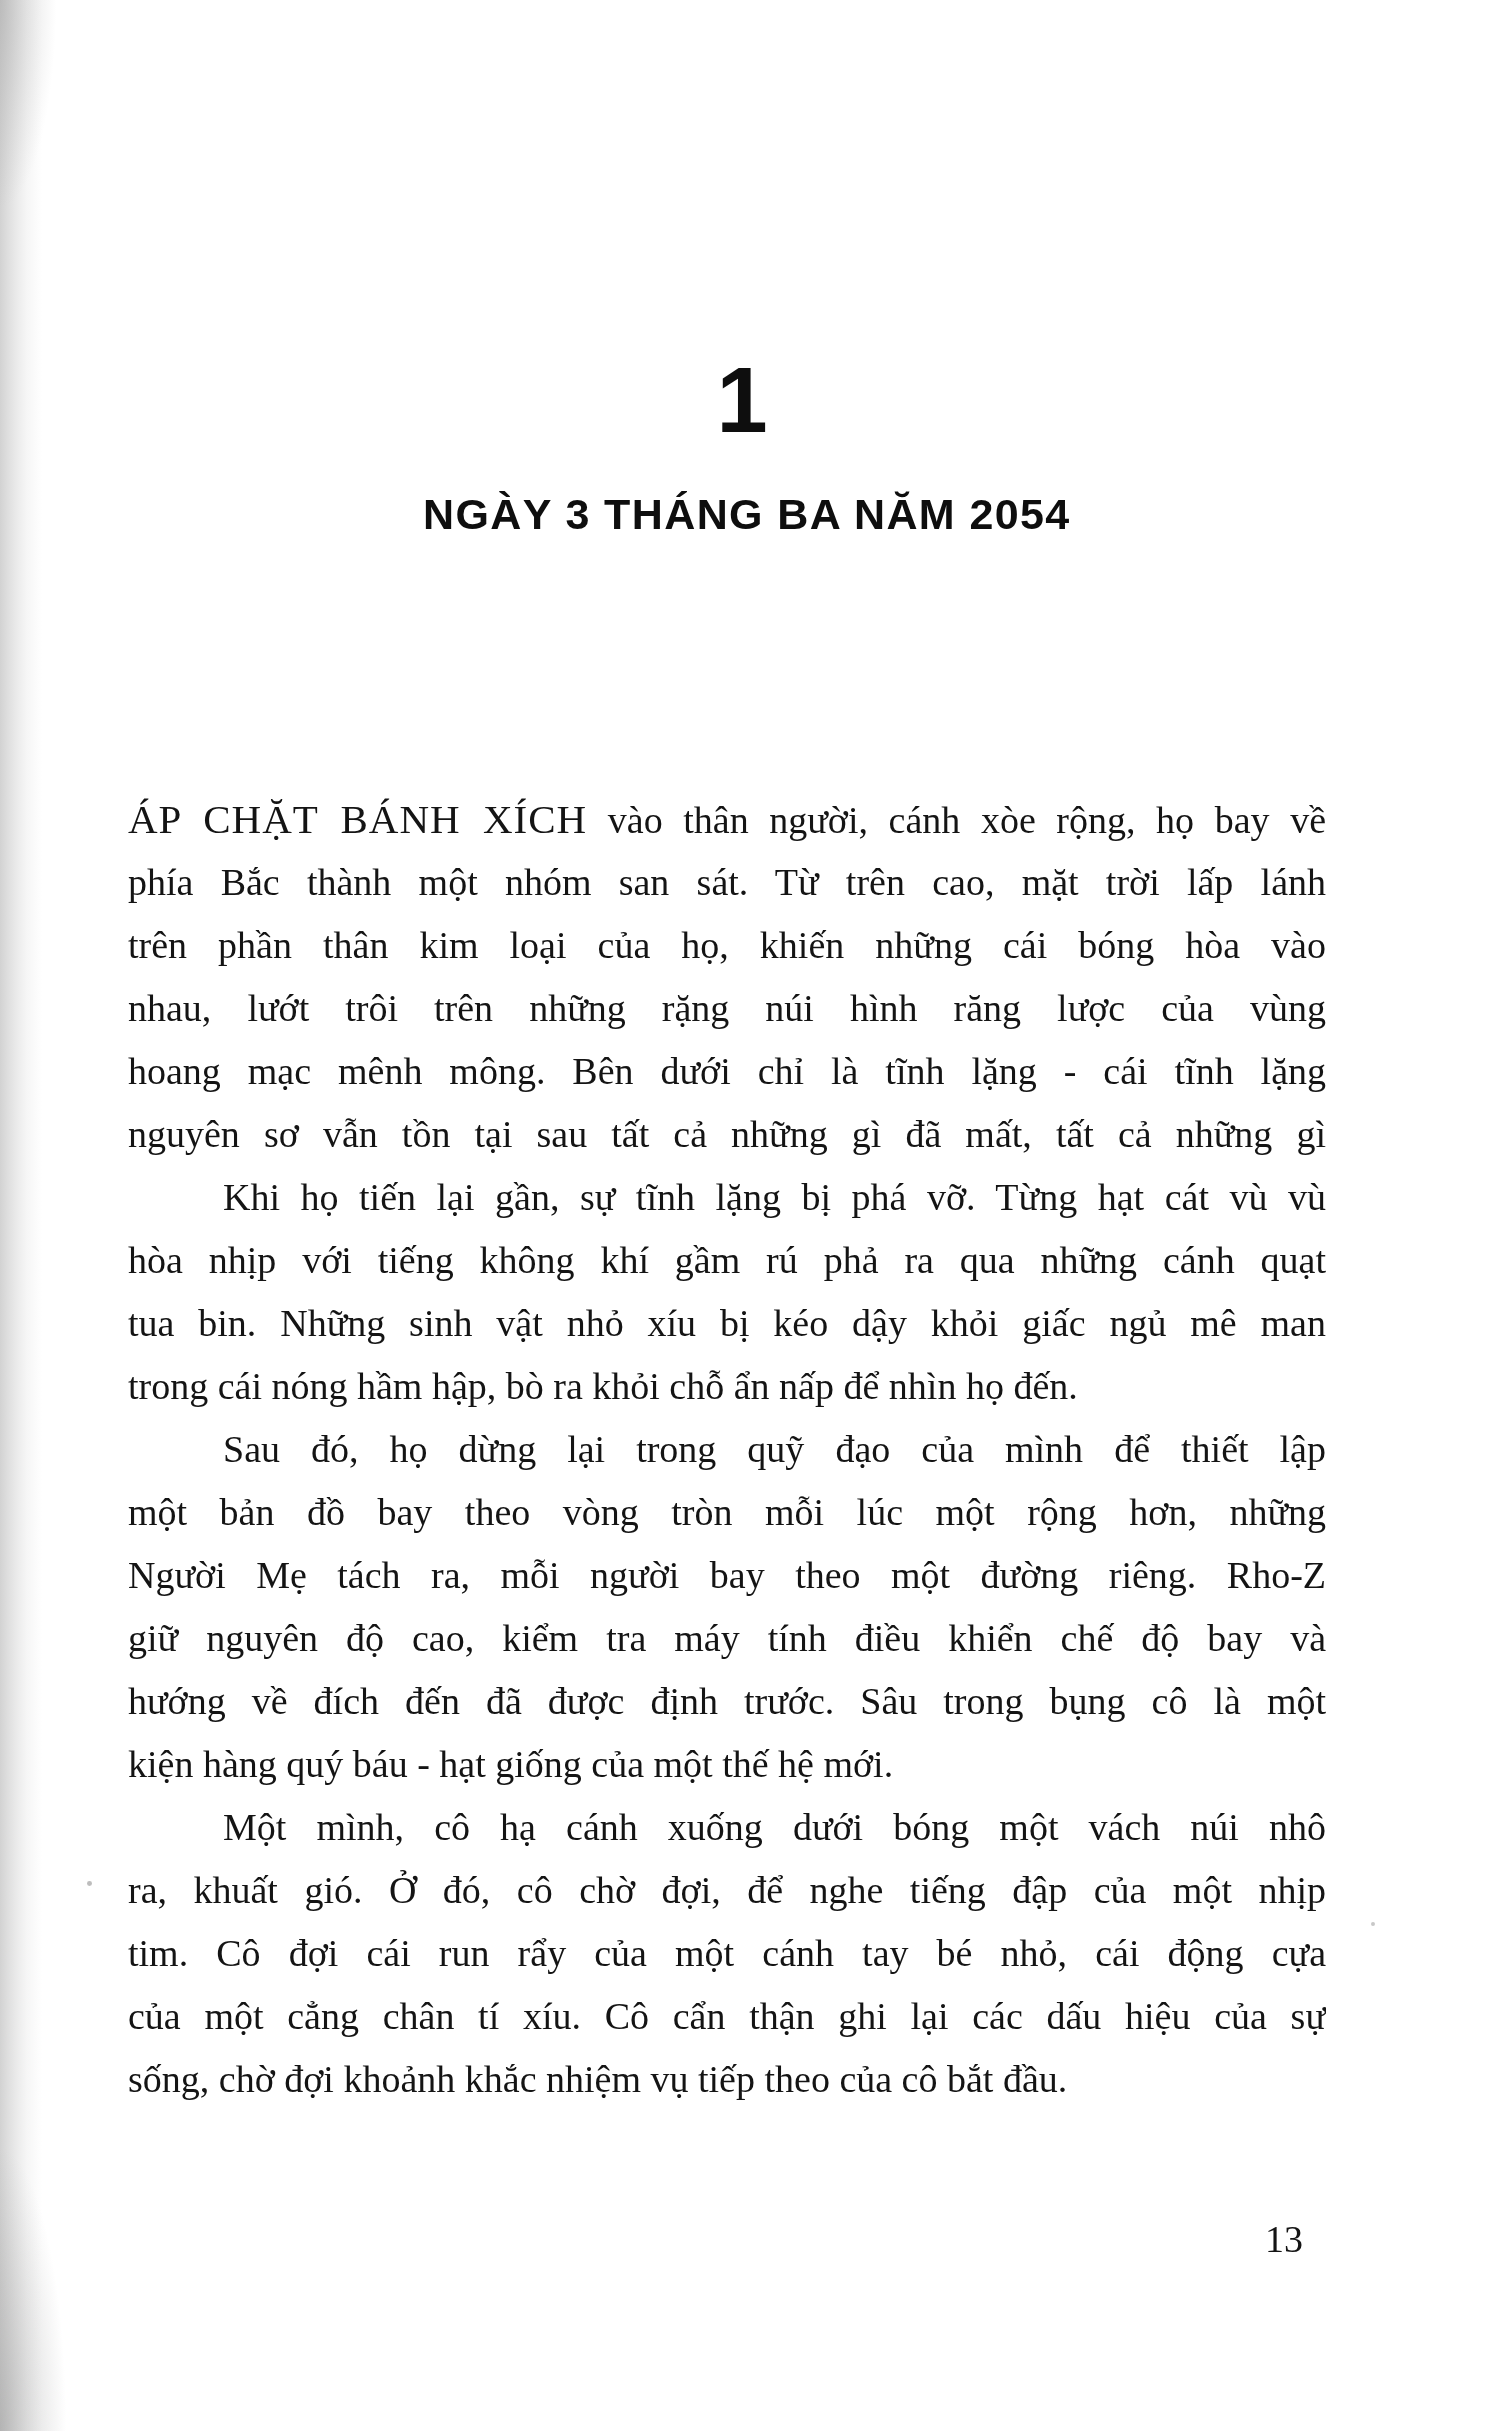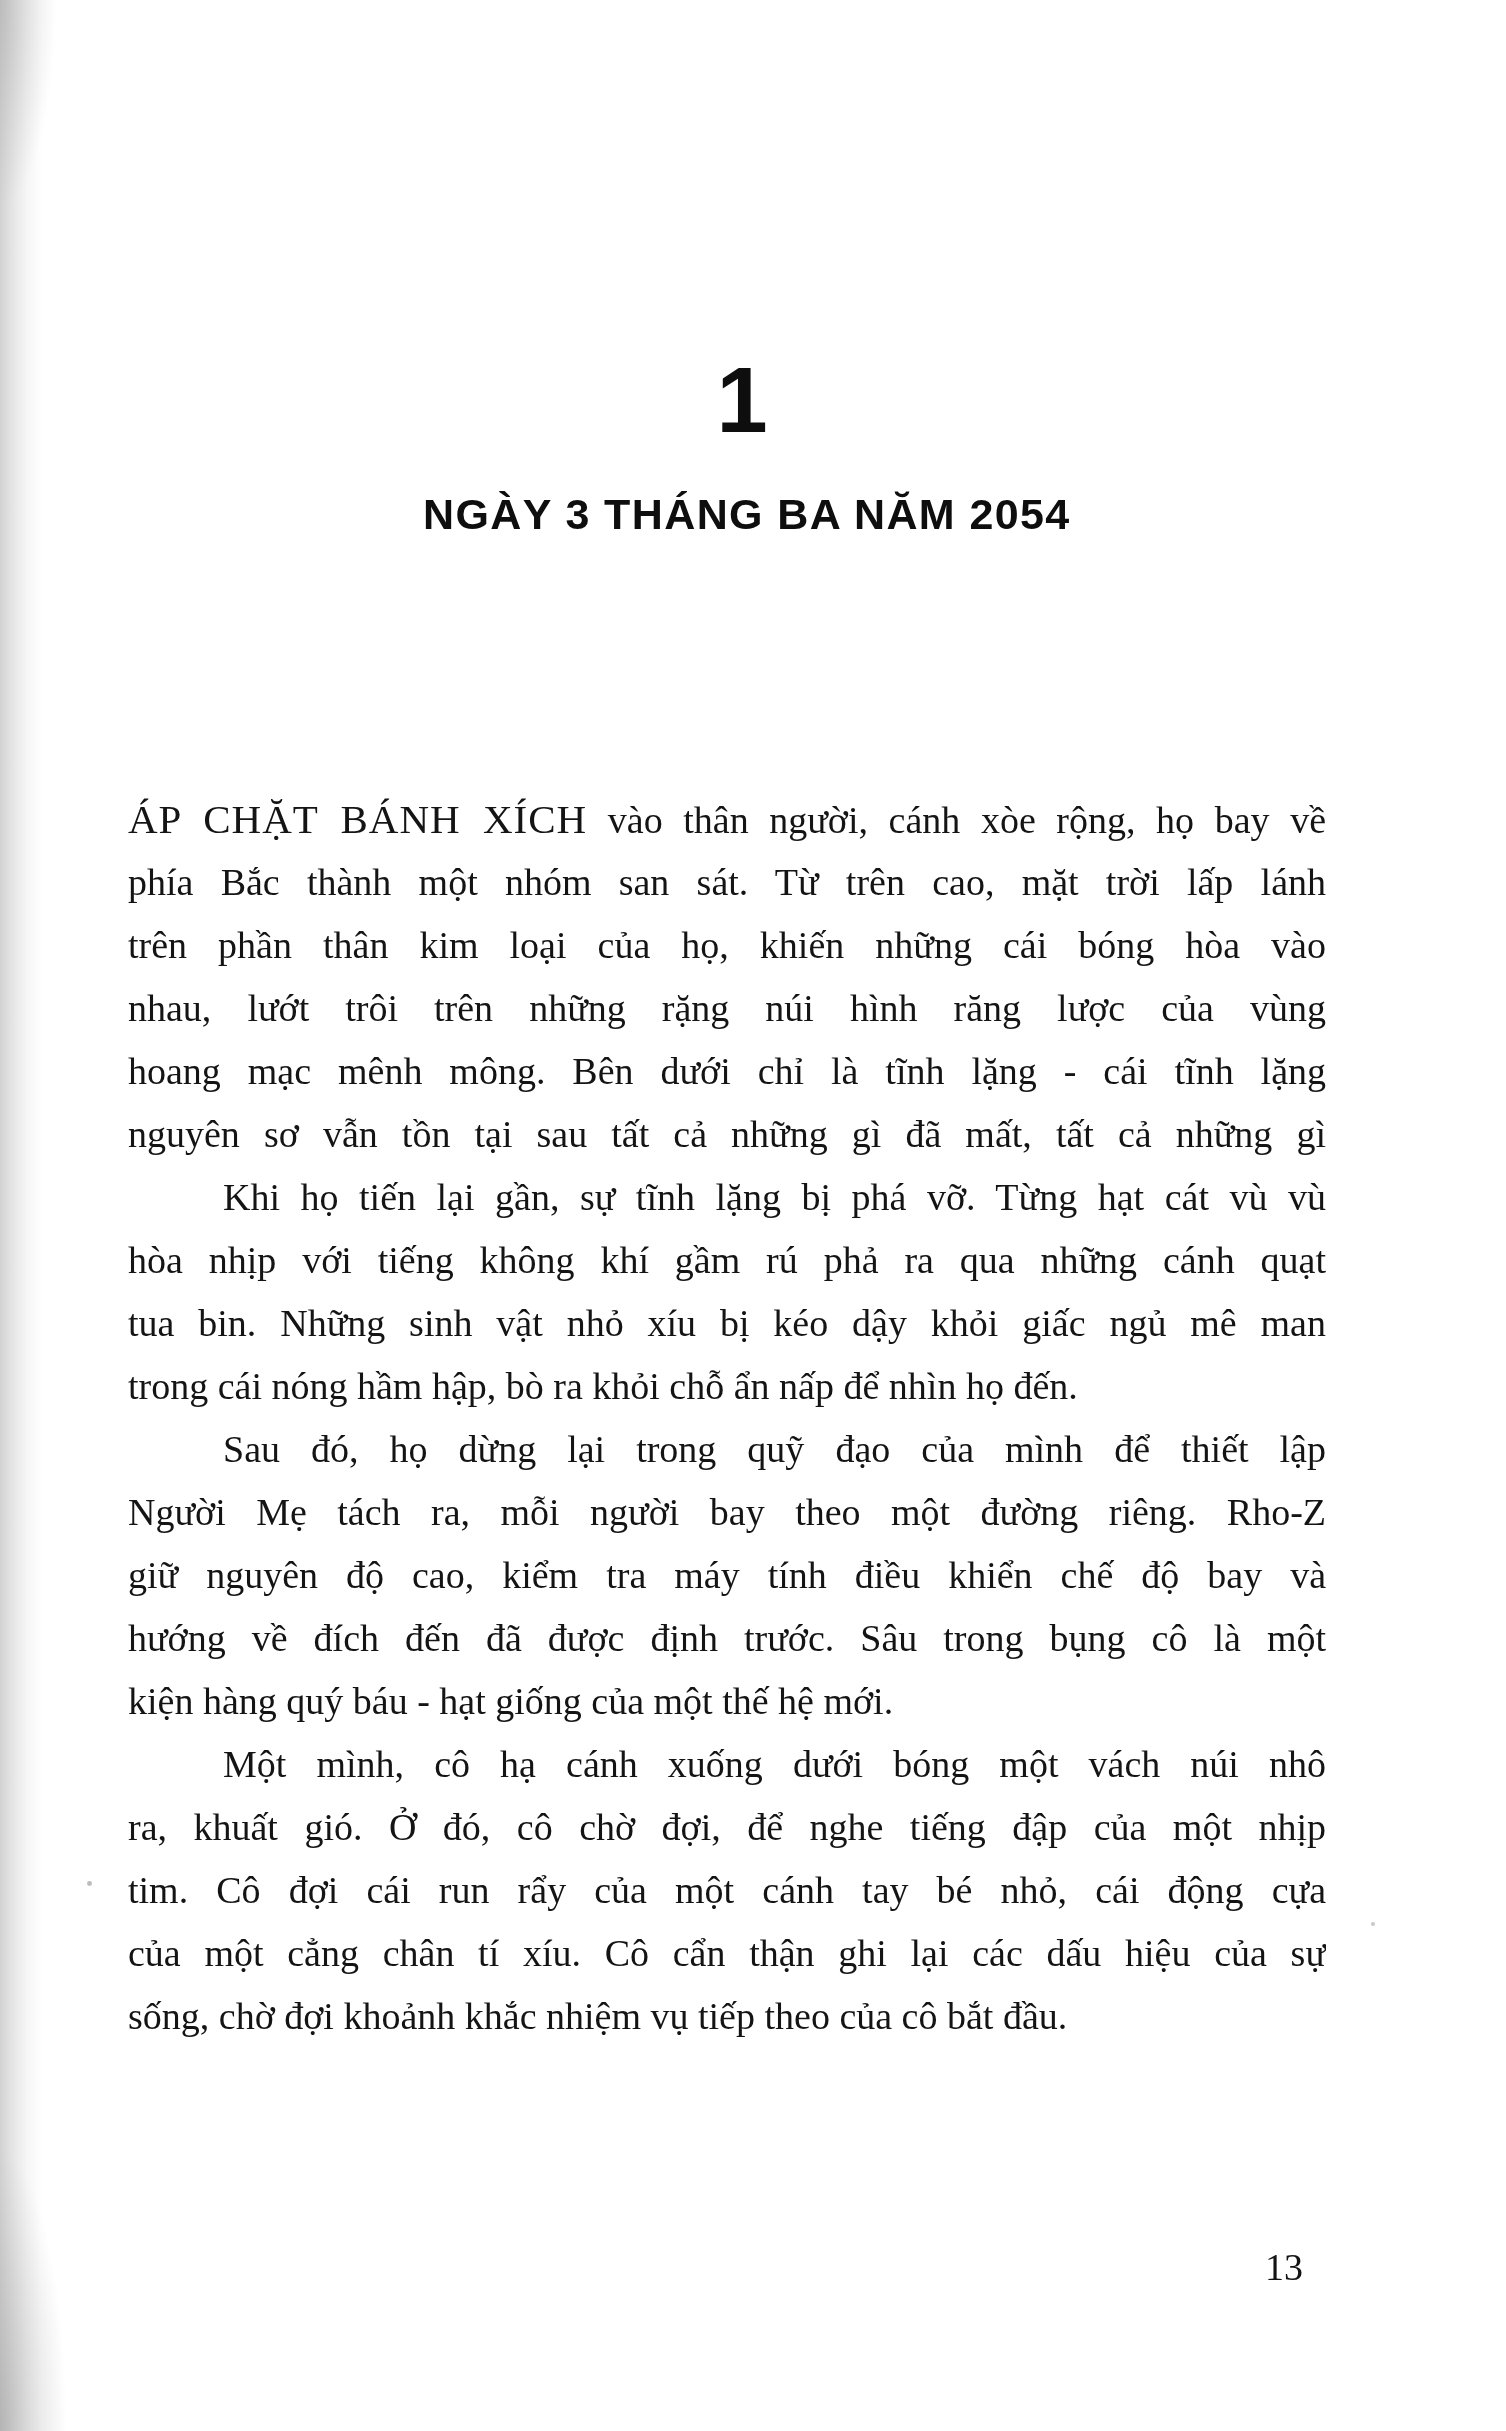--- a/index.html
+++ b/index.html
@@ -75,21 +75,20 @@
     font-size: 41px;
     letter-spacing: 1px;
   }
   .page-number {
     position: absolute;
     top: 2220px;
     left: 1265px;
     font-size: 38px;
     line-height: 1;
     color: #141414;
-    margin-top: 28px;
   }
   .speck {
     position: absolute;
     border-radius: 50%;
     background: #9a9a9a;
   }
   .speck-1 { left: 87px; top: 1881px; width: 4.8px; height: 4.8px; opacity: 0.65; }
   .speck-2 { left: 1371px; top: 1922px; width: 3.8px; height: 3.8px; opacity: 0.55; }
 </style>
 </head>
@@ -107,20 +106,21 @@
     <div class="line justify">phía Bắc thành một nhóm san sát. Từ trên cao, mặt trời lấp lánh</div>
     <div class="line justify">trên phần thân kim loại của họ, khiến những cái bóng hòa vào</div>
     <div class="line justify">nhau, lướt trôi trên những rặng núi hình răng lược của vùng</div>
     <div class="line justify">hoang mạc mênh mông. Bên dưới chỉ là tĩnh lặng - cái tĩnh lặng</div>
     <div class="line justify">nguyên sơ vẫn tồn tại sau tất cả những gì đã mất, tất cả những gì</div>
     <div class="line justify indent">Khi họ tiến lại gần, sự tĩnh lặng bị phá vỡ. Từng hạt cát vù vù</div>
     <div class="line justify">hòa nhịp với tiếng không khí gầm rú phả ra qua những cánh quạt</div>
     <div class="line justify">tua bin. Những sinh vật nhỏ xíu bị kéo dậy khỏi giấc ngủ mê man</div>
     <div class="line last">trong cái nóng hầm hập, bò ra khỏi chỗ ẩn nấp để nhìn họ đến.</div>
     <div class="line justify indent">Sau đó, họ dừng lại trong quỹ đạo của mình để thiết lập</div>
+    <div class="line justify">một bản đồ bay theo vòng tròn mỗi lúc một rộng hơn, những</div>
     <div class="line justify">Người Mẹ tách ra, mỗi người bay theo một đường riêng. Rho-Z</div>
     <div class="line justify">giữ nguyên độ cao, kiểm tra máy tính điều khiển chế độ bay và</div>
     <div class="line justify">hướng về đích đến đã được định trước. Sâu trong bụng cô là một</div>
     <div class="line last">kiện hàng quý báu - hạt giống của một thế hệ mới.</div>
     <div class="line justify indent">Một mình, cô hạ cánh xuống dưới bóng một vách núi nhô</div>
     <div class="line justify">ra, khuất gió. Ở đó, cô chờ đợi, để nghe tiếng đập của một nhịp</div>
     <div class="line justify">tim. Cô đợi cái run rẩy của một cánh tay bé nhỏ, cái động cựa</div>
     <div class="line justify">của một cẳng chân tí xíu. Cô cẩn thận ghi lại các dấu hiệu của sự</div>
     <div class="line last">sống, chờ đợi khoảnh khắc nhiệm vụ tiếp theo của cô bắt đầu.</div>
   </div>

